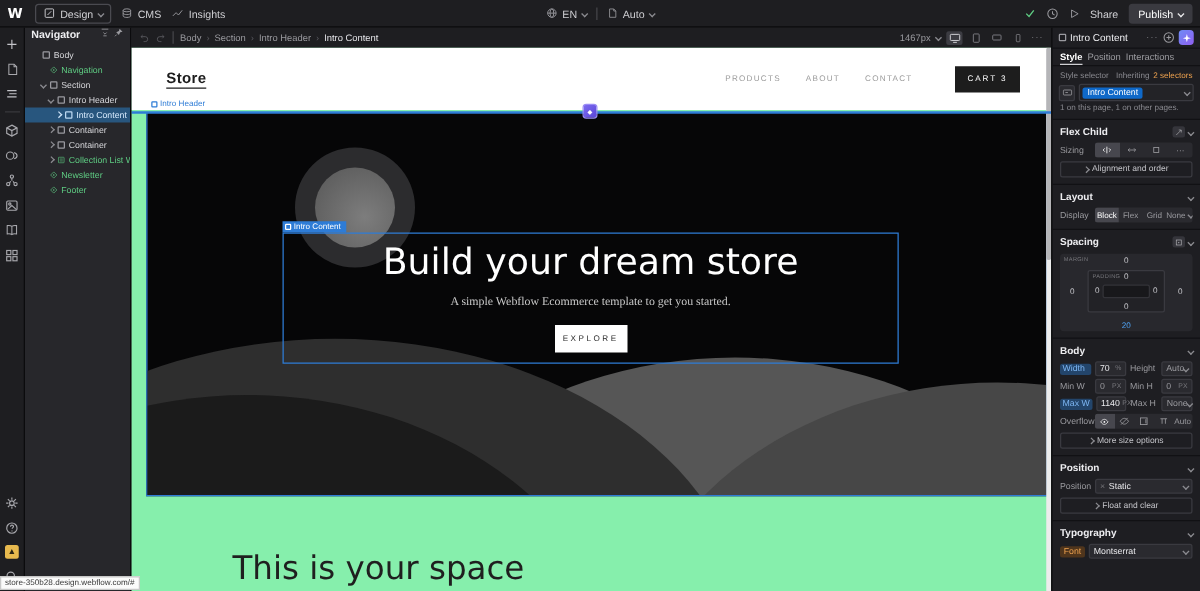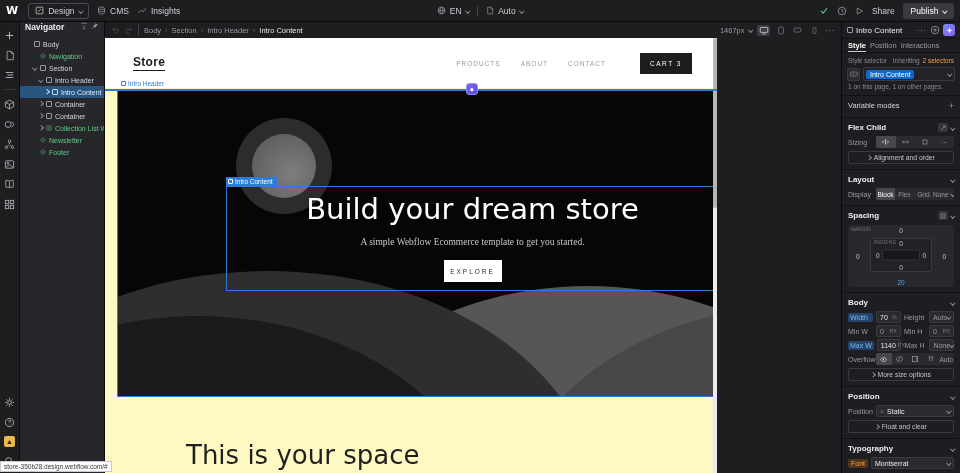--- a/index.html
+++ b/index.html
@@ -41,21 +41,21 @@
   .cv-toolbar{position:absolute;left:105px;top:22px;width:736px;height:16px;background:#1e1e21;display:flex;align-items:center;font-size:7.5px;color:#9a9a9f;padding:0 6px;gap:5px;z-index:20}
   .crumbs{display:flex;align-items:center;gap:4px;flex:1}
   .crumb{cursor:pointer}
   .crumb.last{color:#e4e4e8}
   .crumb-sep{color:#5c5c62}
   .undo-redo{display:flex;gap:4px;color:#5c5c62}
   .dev-icons{display:flex;align-items:center;gap:4px}
   .dev{width:13px;height:11px;display:flex;align-items:center;justify-content:center;border-radius:2px;cursor:pointer}
   .dev.active{background:#3c3c42}
   
-  .canvas{position:absolute;left:105px;top:38px;width:612px;height:435px;background:#fef9c3;overflow:hidden;z-index:10}
+  .canvas{position:absolute;left:105px;top:38px;width:736px;height:435px;background:#86efac;overflow:hidden;z-index:10}
   .site-header{position:absolute;left:0;top:0;width:100%;height:50px;display:flex;align-items:center;padding:0 25px 0 28px;background:#fff}
   .brand{font-size:12px;font-weight:bold;color:#1c1c1c;border-bottom:1.5px solid #1c1c1c;padding-bottom:1px;letter-spacing:.3px}
   .site-nav{margin-left:auto;display:flex;align-items:center;gap:20px}
   .site-link{font-size:6.5px;letter-spacing:1px;color:#9b9b9b;cursor:pointer}
   .cart-btn{background:#1d1d1d;color:#fff;font-size:6.5px;letter-spacing:1.5px;width:52px;height:21px;display:flex;align-items:center;justify-content:center;cursor:pointer;margin-left:14px}
   .tag-outside{position:absolute;left:16px;top:42px;display:flex;align-items:center;gap:2px;font-size:6.5px;color:#2e7cd6;z-index:6}
   .tag-outside .el-ico{border-color:#2e7cd6;width:5px;height:5px}
   .sel-topline{position:absolute;left:0;top:51px;width:100%;height:2px;background:#2e7cd6;z-index:5}
   .drag-handle{position:absolute;left:361px;top:45px;width:12px;height:12px;border-radius:3px;background:linear-gradient(135deg,#7d6bf0,#5a46d8);border:1px solid #9a8cf5;display:flex;align-items:center;justify-content:center;color:#fff;font-size:5px;z-index:7}
   .hero{position:absolute;left:12px;top:52px;width:721px;height:307px;background:#060607;overflow:hidden;border-left:1px solid #2e7cd6;border-right:1px solid #2e7cd6;border-bottom:1px solid #2e7cd6}
@@ -515,26 +515,20 @@
       <div class="sel-input">
         <span class="sel-pill">Intro Content</span>
         <span class="chev down" style="margin-left:auto"></span>
       </div>
     </div>
     <div class="row">
         <span class="muted">1 on this page, 1 on other pages.</span>
       </div>
   </div>
 
-  <div class="sec">
-    <div class="sec-title-row">
-      <span style="font-size:7.5px;color:#d6d6da">Variable modes</span>
-      <span style="margin-left:auto;color:#9a9a9f;font-size:9px;cursor:pointer">+</span>
-    </div>
-  </div>
 
   <div class="sec">
     <div class="sec-title-row">
       <span class="sec-title">Flex Child</span>
       <span class="mini-badge">
           <svg width="6" height="6" viewBox="0 0 12 12">
             <path d="M2 10 10 2M6 2h4v4" fill="none" stroke="#b9b9be"></path>
           </svg>
         </span>
       <span class="chev down"></span>

